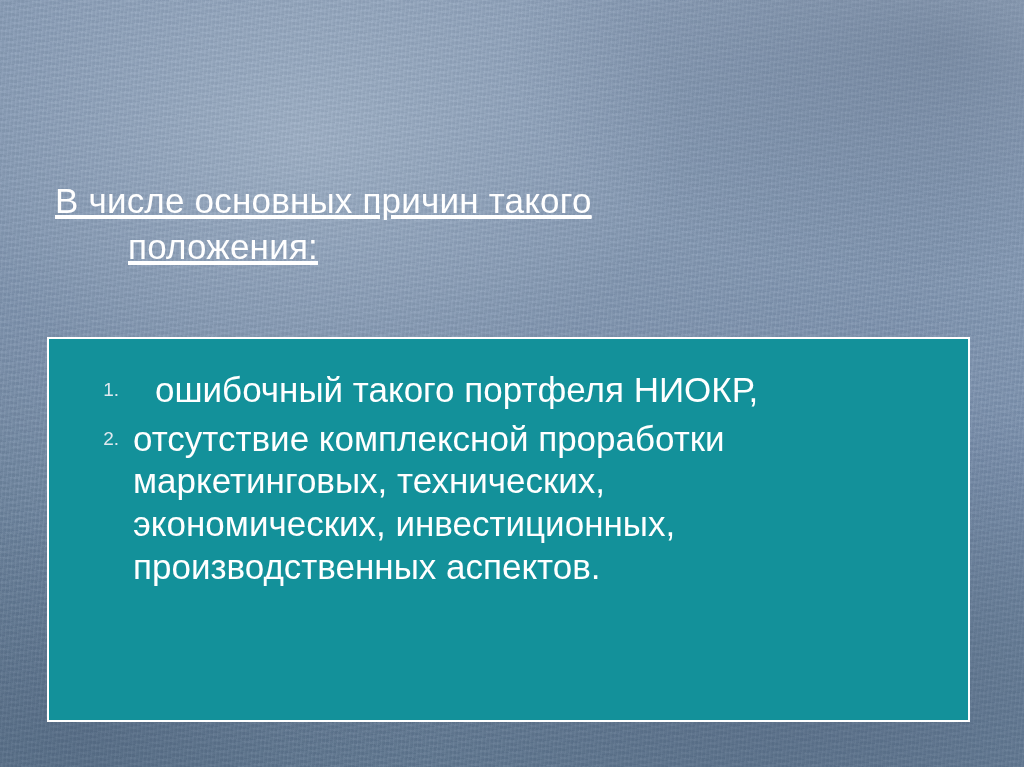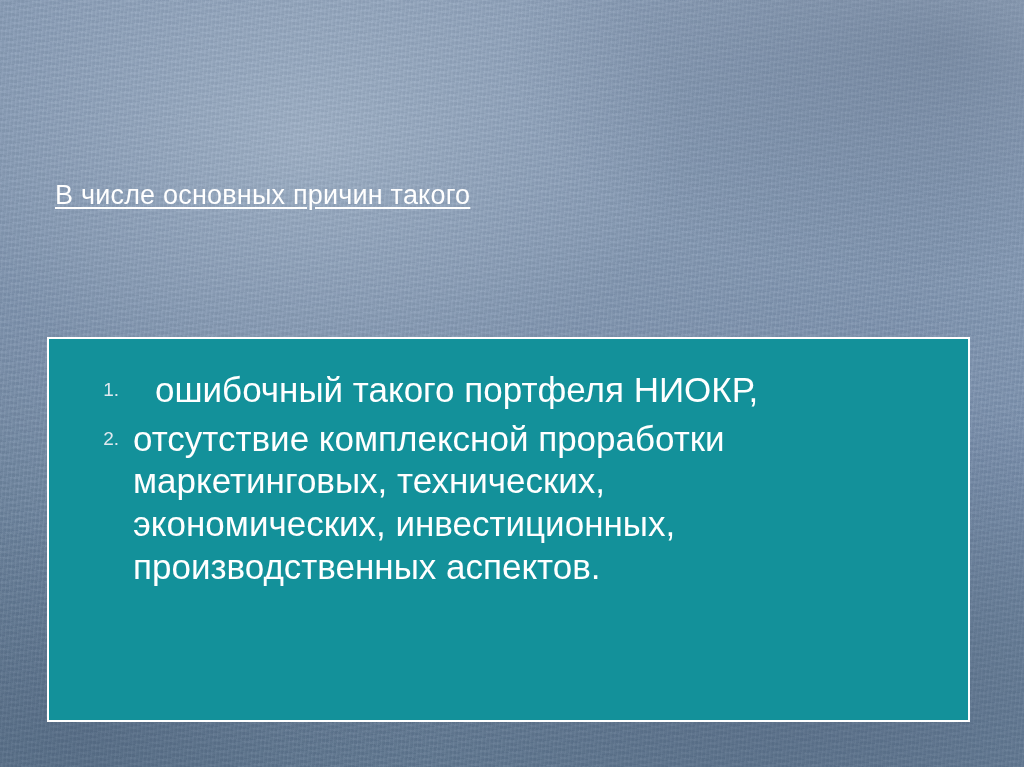--- a/index.html
+++ b/index.html
@@ -47,23 +47,24 @@
     z-index: 3;
     width: 100%;
     height: 100%;
   }
   .slide-title {
     position: absolute;
     left: 55px;
     top: 178px;
     width: 740px;
     color: #ffffff;
-    font-size: 27px;
+    font-size: 35px;
     line-height: 1.32;
     letter-spacing: 0.2px;
+    text-decoration: underline;
   }
   .slide-title .tline {
     display: block;
   }
   .slide-title .u {
     text-decoration: underline;
     text-underline-offset: 3px;
   }
   .slide-title .tline.indent {
     padding-left: 73px;
@@ -111,20 +112,23 @@
 </head>
 <body>
 
 <div class="slide">
   <div class="content">
 
     <div class="slide-title">
       <span class="tline">
         <span class="u">В числе основных причин такого</span>
       </span>
+      <span class="tline indent">
+        <span class="u">положения:</span>
+      </span>
     </div>
 
     <div class="body-box">
       <ol class="list">
         <li class="list-item first">
           <span class="marker">1.</span>
           <span class="text"> ошибочный такого портфеля НИОКР,</span>
         </li>
         <li class="list-item">
           <span class="marker">2.</span>

